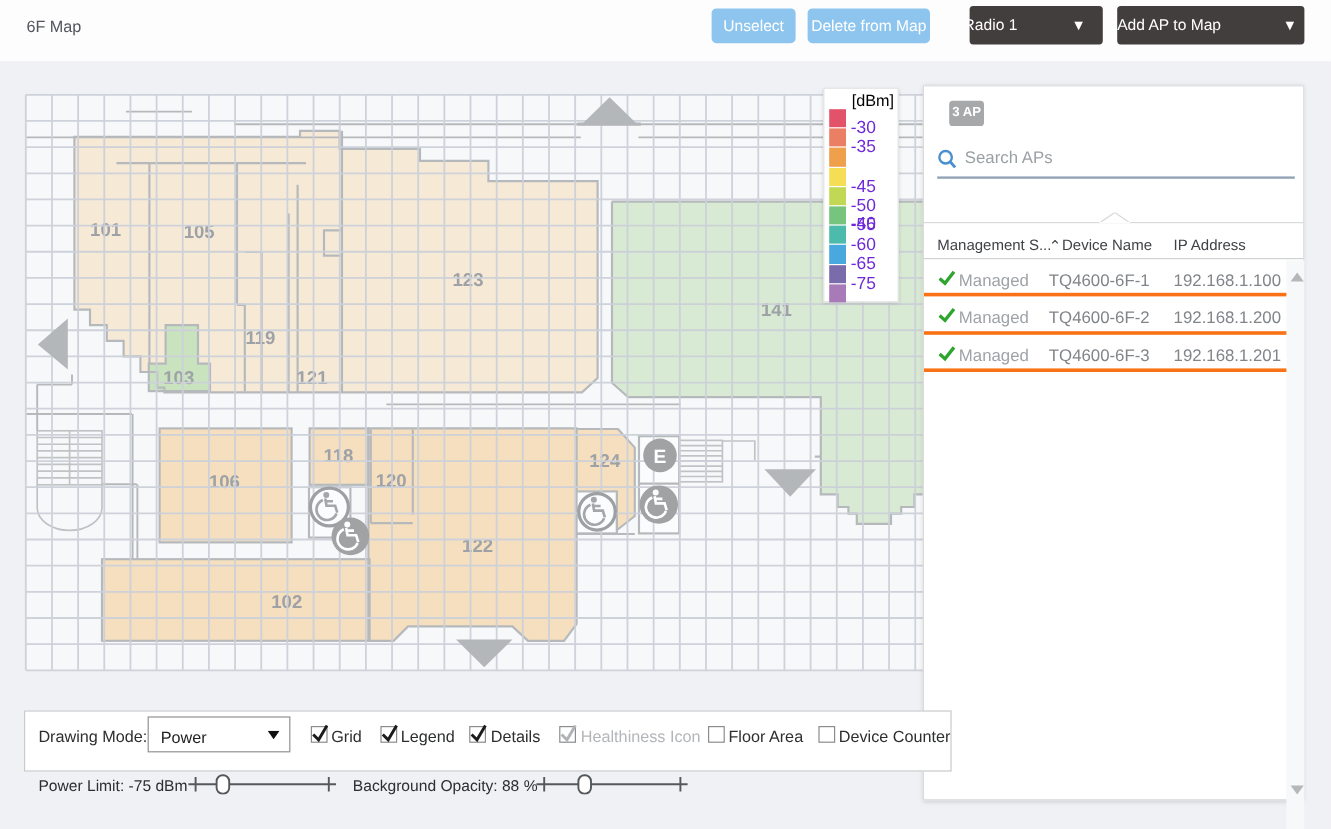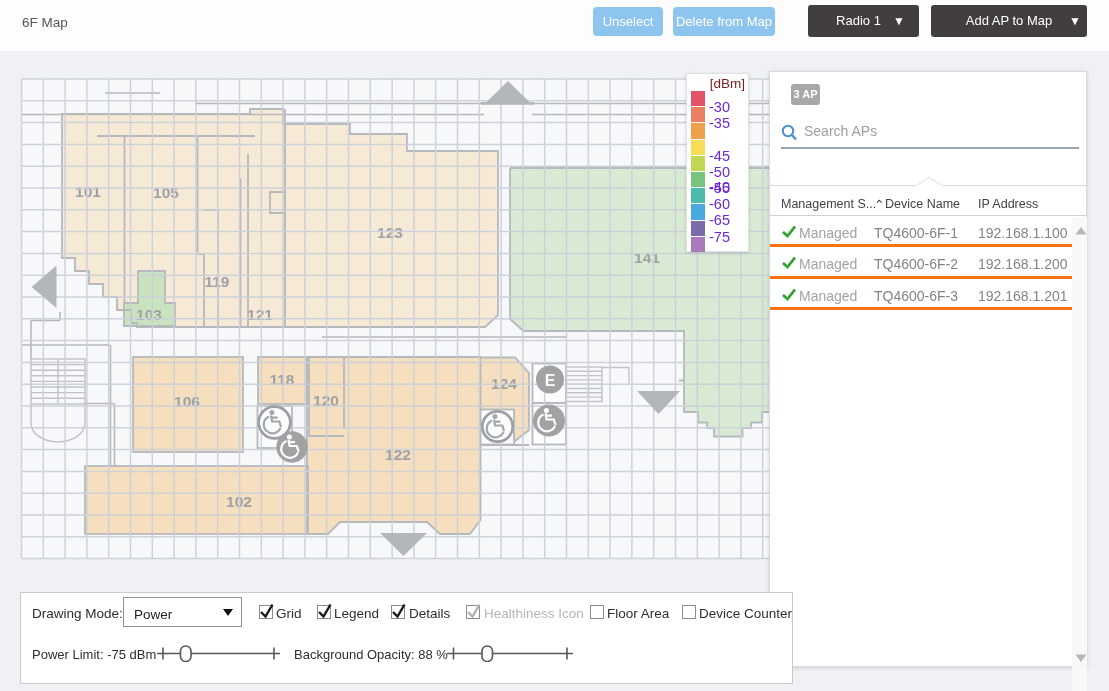--- a/index.html
+++ b/index.html
@@ -1,41 +1,41 @@
 <!DOCTYPE html>
 <html><head>
 <meta charset="utf-8">
 <style>
   * { margin:0; padding:0; box-sizing:border-box; }
   html,body { width:1109px; height:691px; overflow:hidden; background:#f0f1f4; font-family:"Liberation Sans",sans-serif; }
   #topbar { position:absolute; left:0; top:0; width:1109px; height:51px; background:#fdfdfe; }
   #title { position:absolute; left:22px; top:15px; font-size:13.5px; color:#54565e; }
   .bluebtn { position:absolute; top:7px; height:29px; background:#8dc5ee; color:#fff; border-radius:4px; font-size:13px; text-align:center; line-height:29px; }
   .darkbtn { position:absolute; top:5px; height:32px; background:#433e3e; color:#fff; border-radius:3px; font-size:13px; }
-  .darkbtn .lab { position:absolute; top:8px; width:100%; text-align:center; }
+  .darkbtn .lab { position:absolute; top:8px; width:100%; text-align:left; }
   .darkbtn .arr { position:absolute; top:9px; font-size:12px; }
   
   #legend { position:absolute; left:686px; top:73px; width:63px; height:179px; background:#fff; border:1px solid #e0e1e3; box-shadow:0 1px 3px rgba(0,0,0,0.15); }
   #legend .sw { position:absolute; left:4px; width:14px; height:15.2px; }
   #legend .lb { position:absolute; left:22px; width:36px; font-size:14.5px; color:#6d28d9; line-height:14px; }
-  #dbm { position:absolute; top:2px; right:3px; font-size:13.5px; color:#7f1d1d; }
+  #dbm { position:absolute; top:2px; right:3px; font-size:13.5px; color:#000000; }
   
   #panel { position:absolute; left:769px; top:71px; width:318px; height:596px; background:#fff; border:1px solid #d8dadc; box-shadow:0 1px 4px rgba(0,0,0,0.15); }
   #badge { position:absolute; left:21px; top:12px; width:29px; height:21px; background:#a6a8aa; border-radius:3px; color:#fff; font-size:11px; font-weight:bold; text-align:center; line-height:21px; }
   #searchph { position:absolute; left:34px; top:51px; font-size:14px; color:#9ba0a4; }
   #searchline { position:absolute; left:11px; top:75px; width:298px; height:2px; background:#94a5b8; }
   #thead { position:absolute; left:0; top:113px; width:316px; height:31px; border-top:1px solid #d8dadc; border-bottom:1px solid #cfd1d3; }
   #thead .h { position:absolute; top:11px; font-size:12.5px; color:#3f4246; }
   #notch { position:absolute; left:146px; top:105px; width:26px; height:9px; z-index:2; }
   .trow { position:absolute; left:0; width:316px; height:31.4px; border-bottom:3px solid #f97316; }
   .trow .m { position:absolute; left:29px; top:9px; font-size:14px; color:#9fa3a7; }
   .trow .d { position:absolute; left:104px; top:9px; font-size:14px; color:#818589; }
   .trow .i { position:absolute; left:208px; top:9px; font-size:14px; color:#818589; }
   
-  #bpanel { position:absolute; left:20px; top:592px; width:773px; height:92px; background:#fff; border:1px solid #c8cacc; }
+  #bpanel { position:absolute; left:20px; top:592px; width:773px; height:51px; background:#fff; border:1px solid #c8cacc; }
   #bpanel .t { position:absolute; font-size:13px; color:#2d2e30; }
   #sel { position:absolute; left:102px; top:4px; width:119px; height:30px; background:#fff; border:1px solid #929292; }
   #sel span { position:absolute; left:10px; top:9px; font-size:13.5px; color:#222; }
   .cb { position:absolute; top:12px; width:14px; height:14px; border:1px solid #8a8c8e; background:#fff; }
   .cblab { position:absolute; top:13px; font-size:13.5px; color:#2d2e30; white-space:nowrap; }
 </style>
 </head>
 <body>
 
 <svg id="map" style="position:absolute;left:0;top:0" width="1109" height="691" viewBox="0 0 1109 691">

